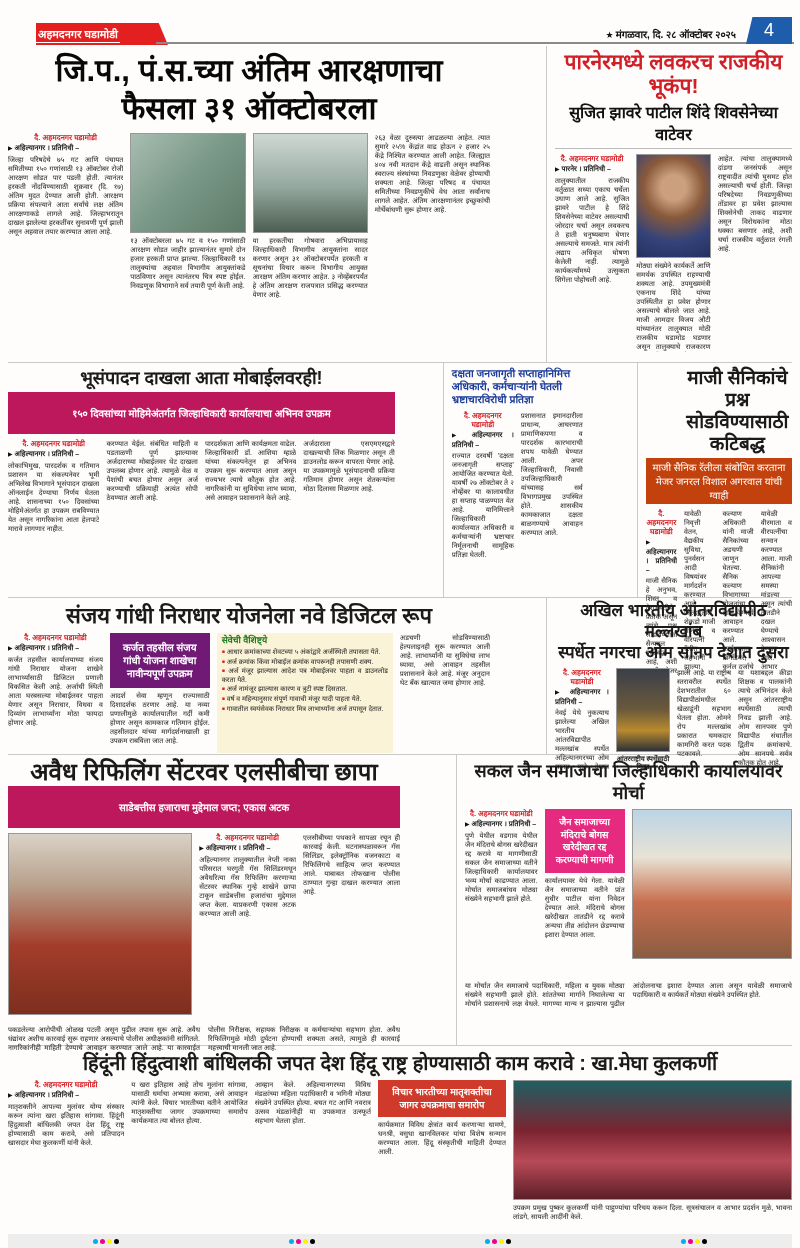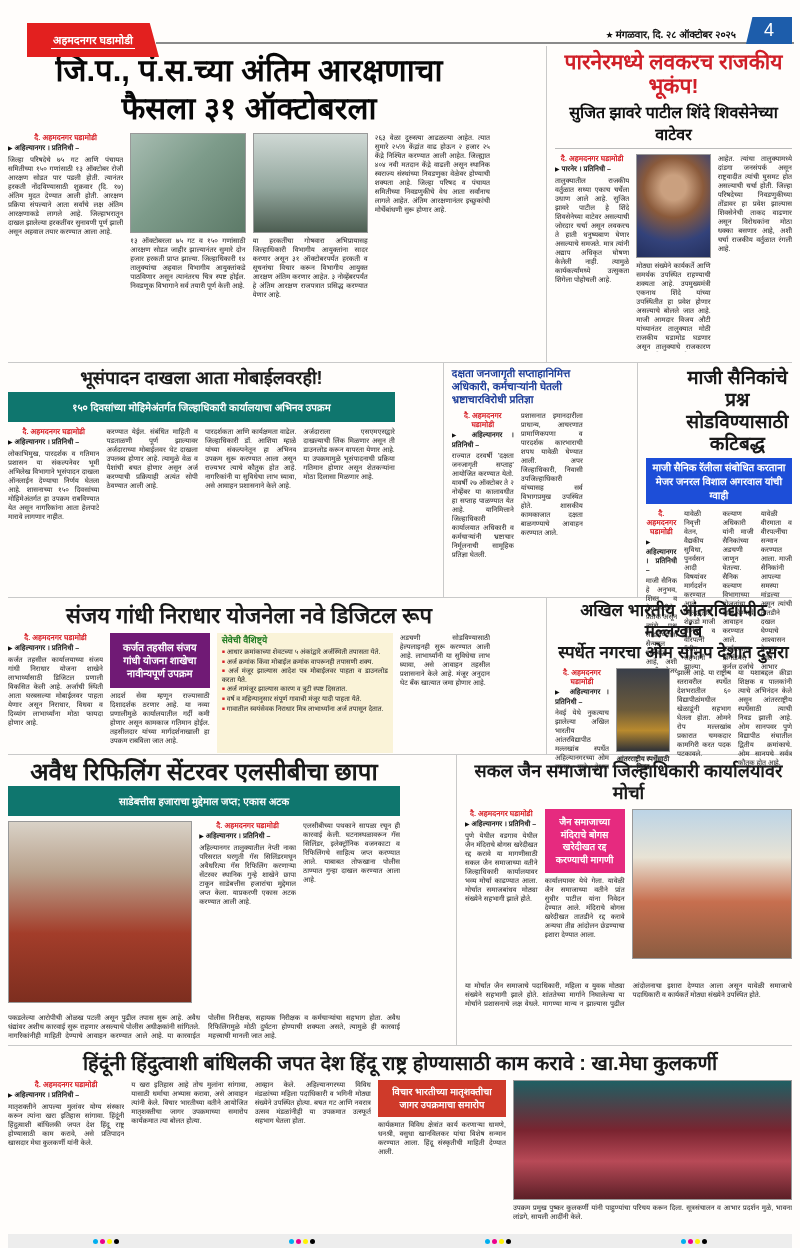--- a/index.html
+++ b/index.html
@@ -1,39 +1,39 @@
 <!DOCTYPE html>
 <html><head>
 <meta charset="utf-8">
 <style>
   html,body{margin:0;padding:0;background:#fff;}
   .page{position:relative;width:800px;height:1248px;background:#fffdfb;overflow:hidden;
         font-family:"Liberation Sans","DejaVu Sans",sans-serif;color:#1a1a1a;}
   
   .hdr{position:relative;height:46px;}
-  .brand{position:absolute;left:27px;top:23px;width:132px;height:34px;background:#e3201f;
-         clip-path:polygon(0 0,93% 0,100% 100%,0 100%);display:flex;align-items:center;justify-content:center;}
+  .brand{position:absolute;left:36px;top:23px;width:132px;height:22px;background:#e3201f;
+         clip-path:polygon(0 0,93% 0,100% 100%,0 100%);display:flex;align-items:center;justify-content:flex-start;}
   .brand span{color:#fff;font-weight:700;font-size:11px;border-bottom:1px solid #fff;padding:0 2px 1px;}
   .hdr-rule{position:absolute;left:156px;right:6px;top:42px;border-top:2px solid #8a8a8a;}
   .dateline-top{position:absolute;right:64px;top:27px;font-size:10px;font-weight:700;color:#111;}
   .star{font-size:9px;margin-right:2px;}
   .pageno{position:absolute;right:8px;top:17px;width:46px;height:27px;background:#1d5dab;
           clip-path:polygon(14% 0,100% 0,100% 100%,0 100%);display:flex;align-items:center;justify-content:center;}
   .pageno span{color:#fff;font-size:18px;font-weight:400;}
   
   .wrap{padding:0 8px;}
   .row{display:flex;border-bottom:1px solid #c9c9c9;gap:48px;}
   .vsep{border-left:1px solid #c9c9c9;}
   .cols{display:flex;gap:7px;margin-top:5px;}
   .col{flex:1;overflow:hidden;font-size:7px;line-height:9px;text-align:justify;color:#222;}
   .paper{color:#d61f26;font-weight:700;font-size:7.5px;text-align:center;margin-bottom:1px;}
   .dl{font-weight:700;font-size:7px;margin-bottom:2px;}
   .dl .mk{color:#111;font-size:6px;}
-  .bar-black{background:#0f766e;color:#fff;font-weight:700;font-size:10px;text-align:center;padding:8px 4px;margin:3px 0 0;}
-  .bar-blue{background:#1d4ed8;color:#fff;font-weight:700;font-size:10px;text-align:center;padding:2px 4px;margin:3px 0 0;}
+  .bar-black{background:#be185d;color:#fff;font-weight:700;font-size:10px;text-align:center;padding:14px 4px;margin:3px 0 0;}
+  .bar-blue{background:#c2410c;color:#fff;font-weight:400;font-size:10px;text-align:center;padding:2px 4px;margin:3px 0 0;}
   .photo{width:100%;border:1px solid #999;box-sizing:border-box;margin-bottom:3px;}
   
   .row1{height:316px;}
   .r1-left{width:482px;padding-top:6px;}
   .h-res{font-size:31px;line-height:38px;font-weight:800;text-align:center;color:#080808;}
   .r1-right{flex:1;margin-left:8px;padding:4px 0 0 8px;}
   .h-parner{color:#d01f27;font-size:21px;line-height:24px;font-weight:800;text-align:center;}
   .h-parner-sub{color:#111;font-size:16px;font-weight:700;text-align:center;margin:3px 0 2px;border-bottom:1px solid #bbb;padding-bottom:3px;}
   .ph-zp1{height:100px;background:linear-gradient(135deg,#a8bdb2 0%,#7d9b8a 45%,#5d7a68 100%);}
   .ph-zp2{height:100px;background:linear-gradient(180deg,#cfd8d4 0%,#93a79e 55%,#4d5e52 100%);}

